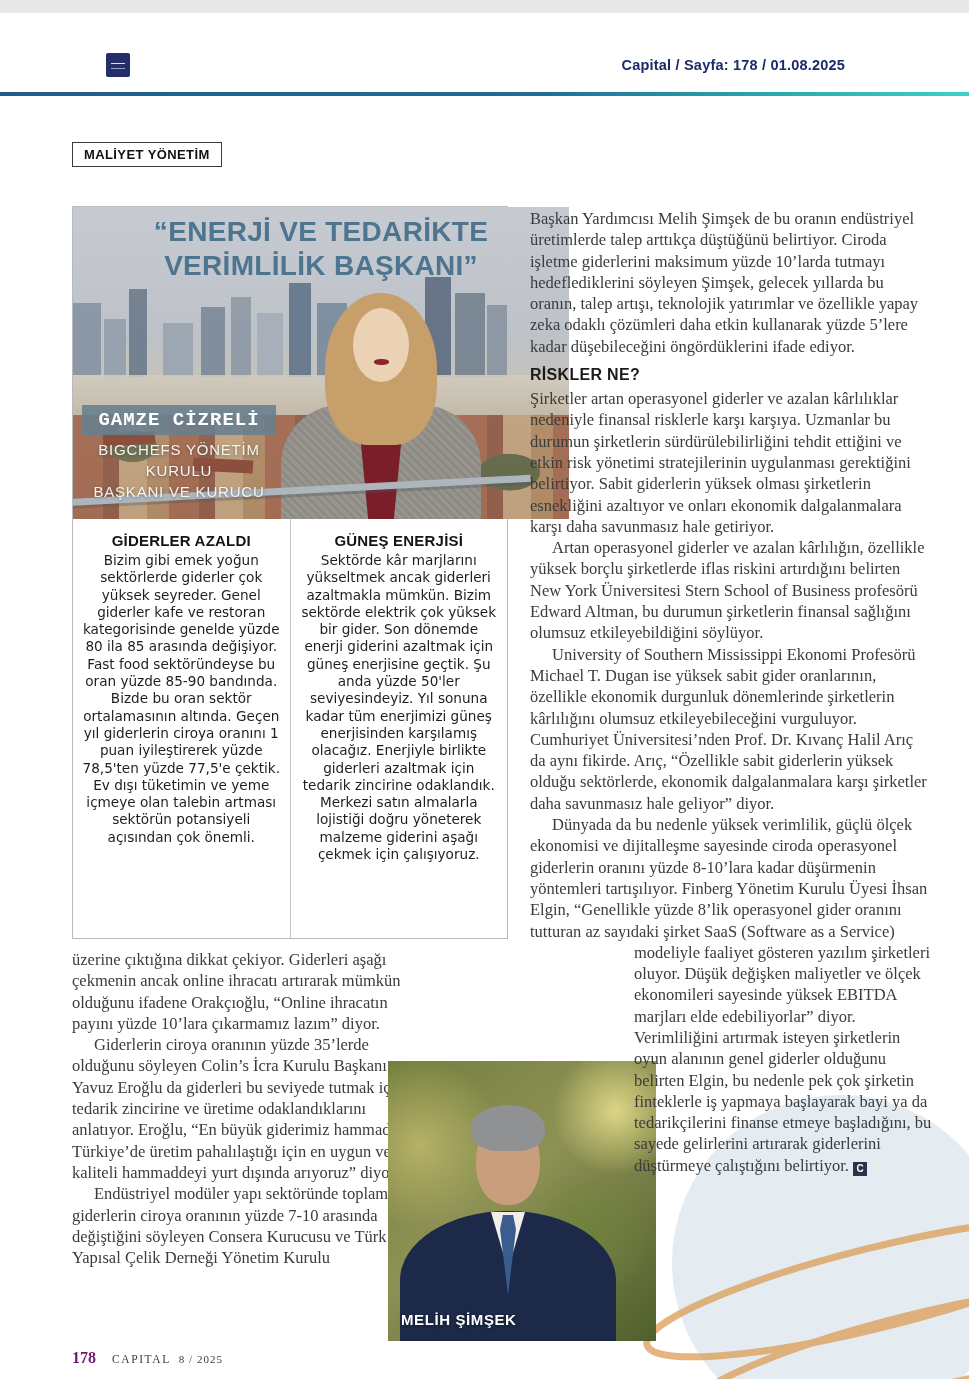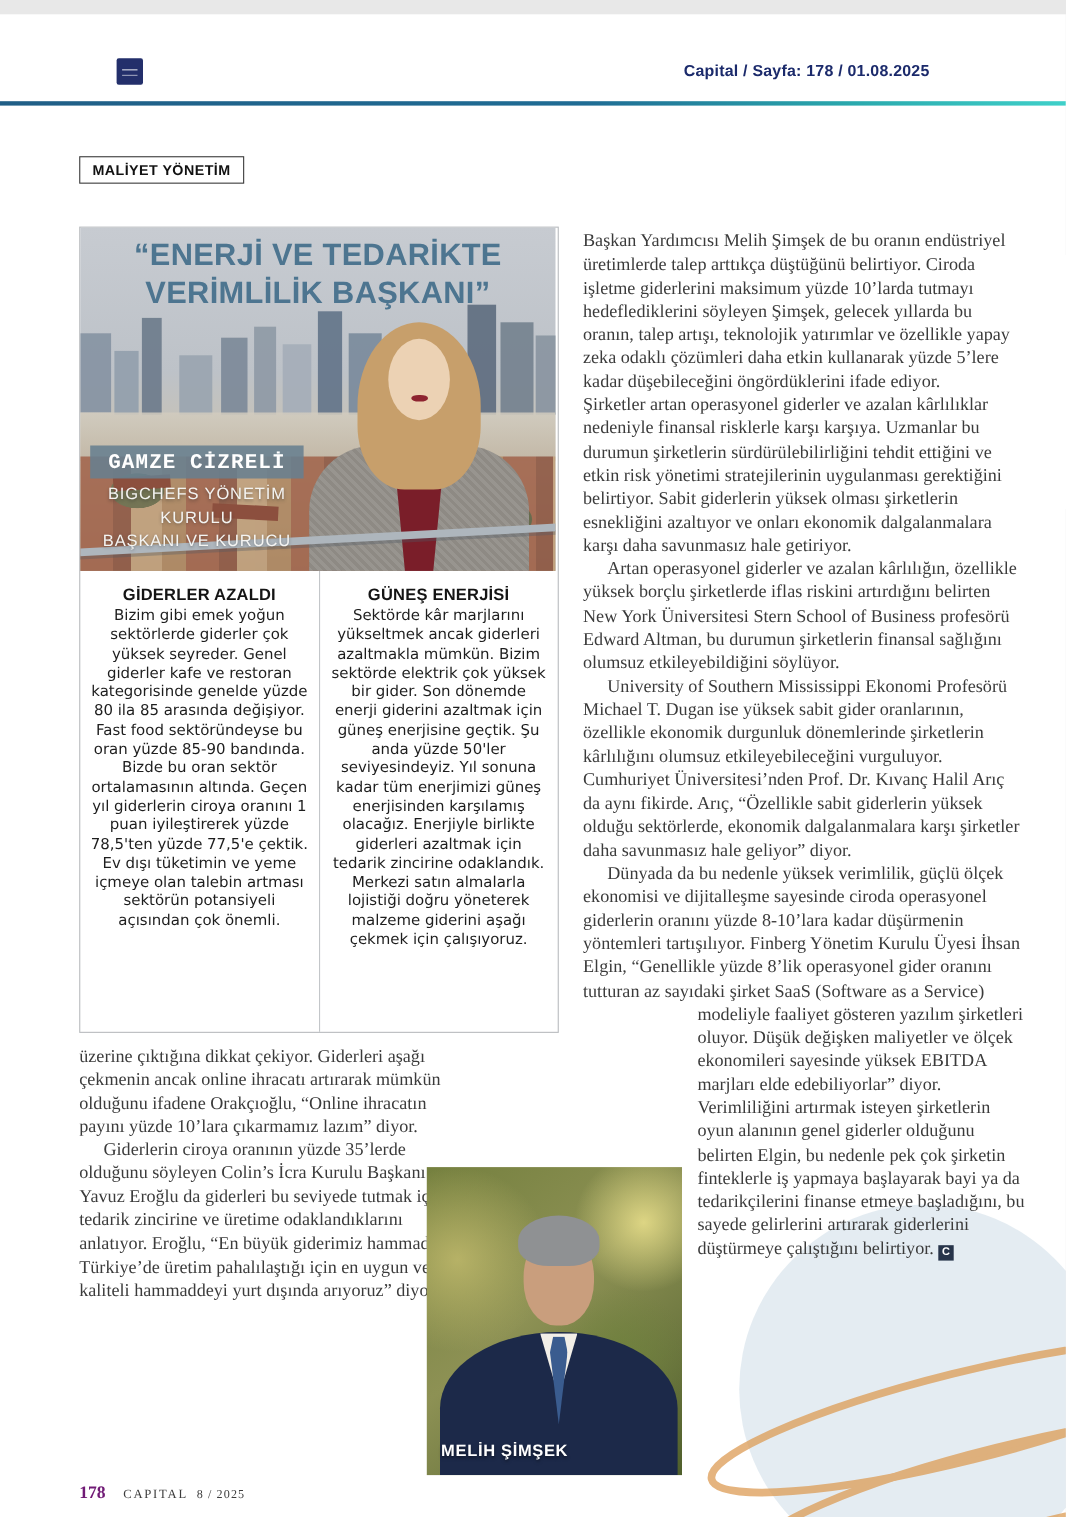--- a/index.html
+++ b/index.html
@@ -33,21 +33,21 @@
     border:1.5px solid #3a3a3a; padding:4px 11px;
     font-family:"Liberation Sans", sans-serif; font-weight:bold;
     font-size:13px; color:#111; letter-spacing:.4px; background:#fff;
   }
   
   .feature-box {
     position:absolute; left:72px; top:193px; width:436px; height:733px;
     border:1px solid #b8bbbe; box-sizing:border-box; background:#fff;
   }
   .photo-gamze {
-    position:relative; width:432px; height:312px; overflow:hidden;
+    position:relative; width:496px; height:312px; overflow:hidden;
     background:linear-gradient(#c7cbd1 0%, #bdc2c8 42%, #c6c2b8 58%, #b9ab99 78%, #a18f7c 100%);
   }
   .bld { position:absolute; opacity:.92; }
   .midband { position:absolute; left:0; top:168px; width:100%; height:44px;
     background:linear-gradient(#d2ccbf, #c3b8a6); opacity:.85; }
   .houses { position:absolute; left:0; top:208px; width:100%; height:104px;
     background:
       radial-gradient(40px 26px at 12% 30%, #6d6f4e 60%, transparent 62%),
       radial-gradient(50px 30px at 88% 55%, #5f6647 60%, transparent 62%),
       repeating-linear-gradient(90deg, #a3684f 0 30px, #8f5a46 30px 46px, #c2a27e 46px 74px, #b08a64 74px 96px);
@@ -105,21 +105,21 @@
   }
   .wrap-zone { overflow:hidden; }
   .photo-spacer { float:left; width:104px; height:292px; }
   .endmark {
     display:inline-block; width:14px; height:14px; background:#27344a;
     color:#fff; font-family:"Liberation Sans", sans-serif; font-weight:bold;
     font-size:10px; line-height:14px; text-align:center; vertical-align:-1px;
   }
   
   .photo-melih {
-    position:absolute; left:388px; top:1048px; width:232px; height:280px; overflow:hidden; z-index:2;
+    position:absolute; left:388px; top:1048px; width:268px; height:280px; overflow:hidden; z-index:2;
     background:
       radial-gradient(90px 90px at 85% 18%, rgba(235,225,140,.85), transparent 70%),
       radial-gradient(120px 120px at 12% 30%, rgba(205,195,115,.7), transparent 70%),
       radial-gradient(90px 90px at 75% 62%, rgba(110,130,60,.8), transparent 72%),
       linear-gradient(140deg, #75803f 0%, #8d9154 45%, #4f5f2c 100%);
   }
   .m-suit { position:absolute; left:12px; top:150px; width:216px; height:132px;
     background:#1c2949; border-radius:52% 52% 0 0 / 72px 72px 0 0; }
   .m-shirt { position:absolute; left:103px; top:151px; width:34px; height:58px;
     background:#f2efe8; clip-path:polygon(0 0, 100% 0, 50% 100%); }
@@ -211,33 +211,35 @@
       <div class="feature-col">
         <h4>GÜNEŞ ENERJİSİ</h4>
         <p>Sektörde kâr marjlarını yükseltmek ancak giderleri azaltmakla mümkün. Bizim sektörde elektrik çok yüksek bir gider. Son dönemde enerji giderini azaltmak için güneş enerjisine geçtik. Şu anda yüzde 50'ler seviyesindeyiz. Yıl sonuna kadar tüm enerjimizi güneş enerjisinden karşılamış olacağız. Enerjiyle birlikte giderleri azaltmak için tedarik zincirine odaklandık. Merkezi satın almalarla lojistiği doğru yöneterek malzeme giderini aşağı çekmek için çalışıyoruz.</p>
       </div>
     </div>
   </div>
 
   <div class="left-col">
     <p class="body-p">üzerine çıktığına dikkat çekiyor. Giderleri aşağı çekmenin ancak online ihracatı artırarak mümkün olduğunu ifadene Orakçıoğlu, “Online ihracatın payını yüzde 10’lara çıkarmamız lazım” diyor.</p>
     <p class="body-p indent">Giderlerin ciroya oranının yüzde 35’lerde olduğunu söyleyen Colin’s İcra Kurulu Başkanı Yavuz Eroğlu da giderleri bu seviyede tutmak için tedarik zincirine ve üretime odaklandıklarını anlatıyor. Eroğlu, “En büyük giderimiz hammadde. Türkiye’de üretim pahalılaştığı için en uygun ve en kaliteli hammaddeyi yurt dışında arıyoruz” diyor.</p>
+    <p class="body-p indent">Endüstriyel modüler yapı sektöründe toplam giderlerin ciroya oranının yüzde 7-10 arasında değiştiğini söyleyen Consera Kurucusu ve Türk Yapısal Çelik Derneği Yönetim Kurulu</p>
   </div>
 
   <div class="photo-melih">
     <div class="m-suit"></div>
     <div class="m-shirt"></div>
     <div class="m-tie"></div>
     <div class="m-head"></div>
     <div class="m-hair"></div>
     <div class="photo-caption">MELİH ŞİMŞEK</div>
   </div>
 
   <div class="right-col">
     <p class="body-p">Başkan Yardımcısı Melih Şimşek de bu oranın endüstriyel üretimlerde talep arttıkça düştüğünü belirtiyor. Ciroda işletme giderlerini maksimum yüzde 10’larda tutmayı hedeflediklerini söyleyen Şimşek, gelecek yıllarda bu oranın, talep artışı, teknolojik yatırımlar ve özellikle yapay zeka odaklı çözümleri daha etkin kullanarak yüzde 5’lere kadar düşebileceğini öngördüklerini ifade ediyor.</p>
+    <h3 class="risks-heading">RİSKLER NE?</h3>
     <p class="body-p">Şirketler artan operasyonel giderler ve azalan kârlılıklar nedeniyle finansal risklerle karşı karşıya. Uzmanlar bu durumun şirketlerin sürdürülebilirliğini tehdit ettiğini ve etkin risk yönetimi stratejilerinin uygulanması gerektiğini belirtiyor. Sabit giderlerin yüksek olması şirketlerin esnekliğini azaltıyor ve onları ekonomik dalgalanmalara karşı daha savunmasız hale getiriyor.</p>
     <p class="body-p indent">Artan operasyonel giderler ve azalan kârlılığın, özellikle yüksek borçlu şirketlerde iflas riskini artırdığını belirten New York Üniversitesi Stern School of Business profesörü Edward Altman, bu durumun şirketlerin finansal sağlığını olumsuz etkileyebildiğini söylüyor.</p>
     <p class="body-p indent">University of Southern Mississippi Ekonomi Profesörü Michael T. Dugan ise yüksek sabit gider oranlarının, özellikle ekonomik durgunluk dönemlerinde şirketlerin kârlılığını olumsuz etkileyebileceğini vurguluyor. Cumhuriyet Üniversitesi’nden Prof. Dr. Kıvanç Halil Arıç da aynı fikirde. Arıç, “Özellikle sabit giderlerin yüksek olduğu sektörlerde, ekonomik dalgalanmalara karşı şirketler daha savunmasız hale geliyor” diyor.</p>
     <p class="body-p indent">Dünyada da bu nedenle yüksek verimlilik, güçlü ölçek ekonomisi ve dijitalleşme sayesinde ciroda operasyonel giderlerin oranını yüzde 8-10’lara kadar düşürmenin yöntemleri tartışılıyor. Finberg Yönetim Kurulu Üyesi İhsan Elgin, “Genellikle yüzde 8’lik operasyonel gider oranını tutturan az sayıdaki şirket SaaS (Software as a Service)</p>
     <div class="wrap-zone">
       <div class="photo-spacer"></div>
       <p class="body-p"><span>modeliyle faaliyet gösteren yazılım şirketleri oluyor. Düşük değişken maliyetler ve ölçek ekonomileri sayesinde yüksek EBITDA marjları elde edebiliyorlar” diyor. Verimliliğini artırmak isteyen şirketlerin oyun alanının genel giderler olduğunu belirten Elgin, bu nedenle pek çok şirketin finteklerle iş yapmaya başlayarak bayi ya da tedarikçilerini finanse etmeye başladığını, bu sayede gelirlerini artırarak giderlerini düştürmeye çalıştığını belirtiyor.</span> <span class="endmark">C</span></p>
     </div>
   </div>
 

